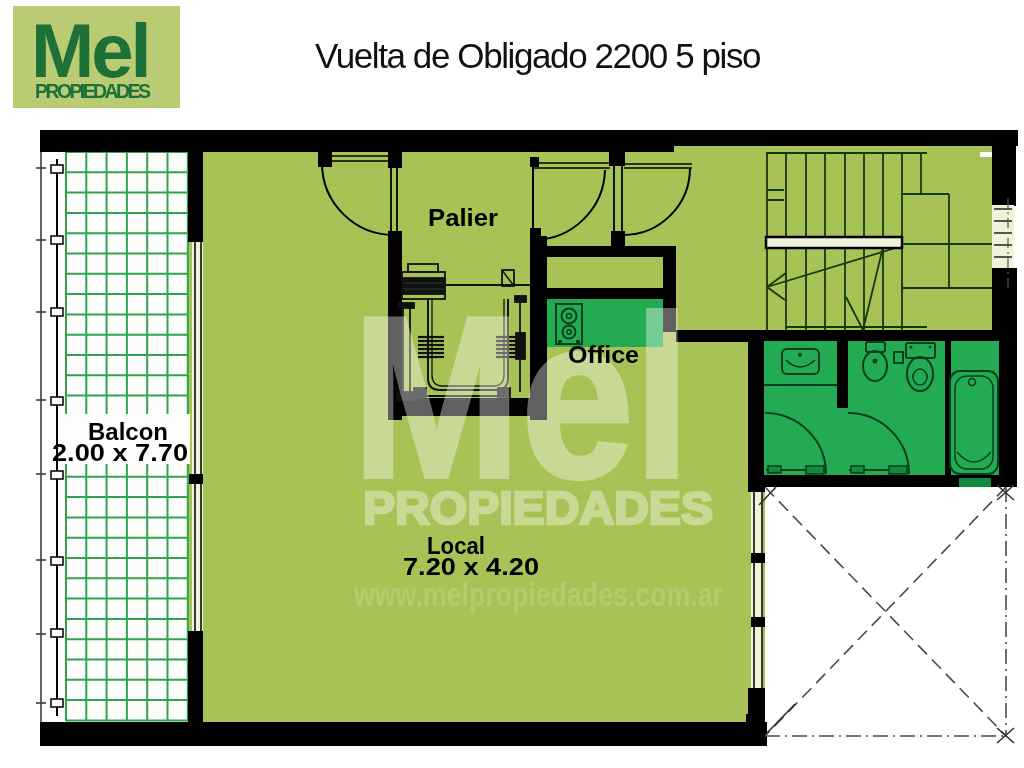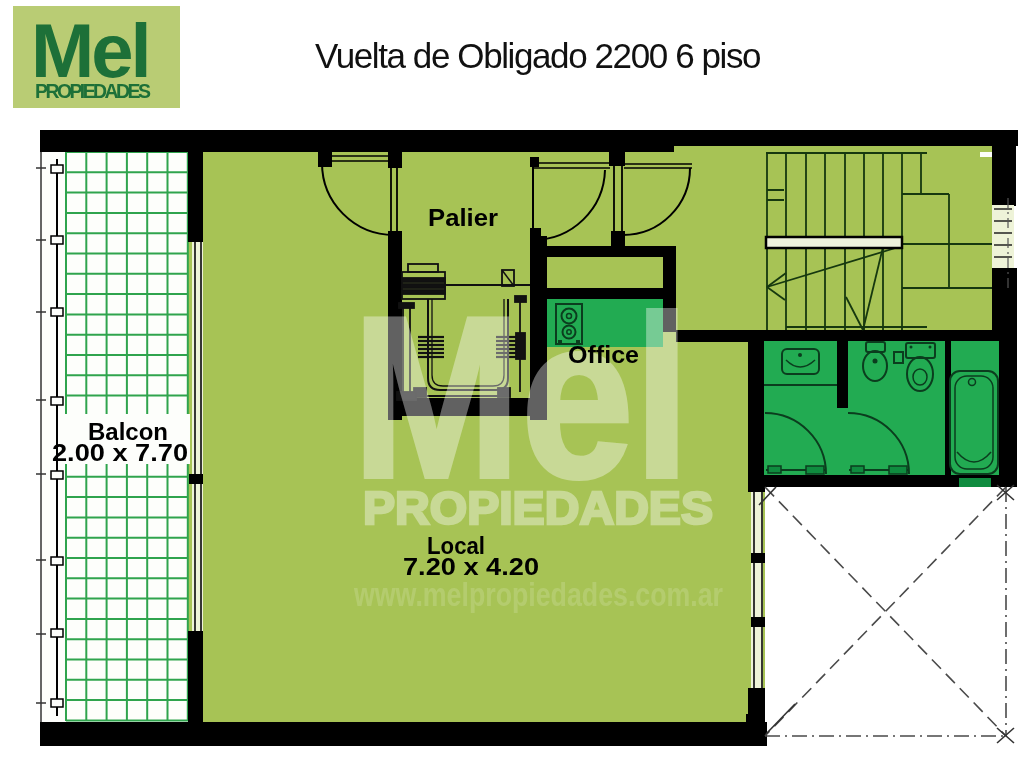--- a/index.html
+++ b/index.html
@@ -260,12 +260,12 @@
       <text x="427" y="554" font-size="24" textLength="58" lengthAdjust="spacingAndGlyphs">Local</text>
       <text x="403" y="575" font-size="23" textLength="136" lengthAdjust="spacingAndGlyphs">7.20 x 4.20</text>
       <text x="88" y="440" font-size="24" textLength="80" lengthAdjust="spacingAndGlyphs">Balcon</text>
       <text x="52" y="461" font-size="23" textLength="136" lengthAdjust="spacingAndGlyphs">2.00 x 7.70</text>
     </g>
   </svg>
 <div id="logo">
     <span id="logoM">Mel</span>
     <span id="logoP">PROPIEDADES</span>
   </div>
-<div id="title">Vuelta de Obligado 2200 6 piso</div>
+<div id="title">Vuelta de Obligado 2200 5 piso</div>
 </body></html>

